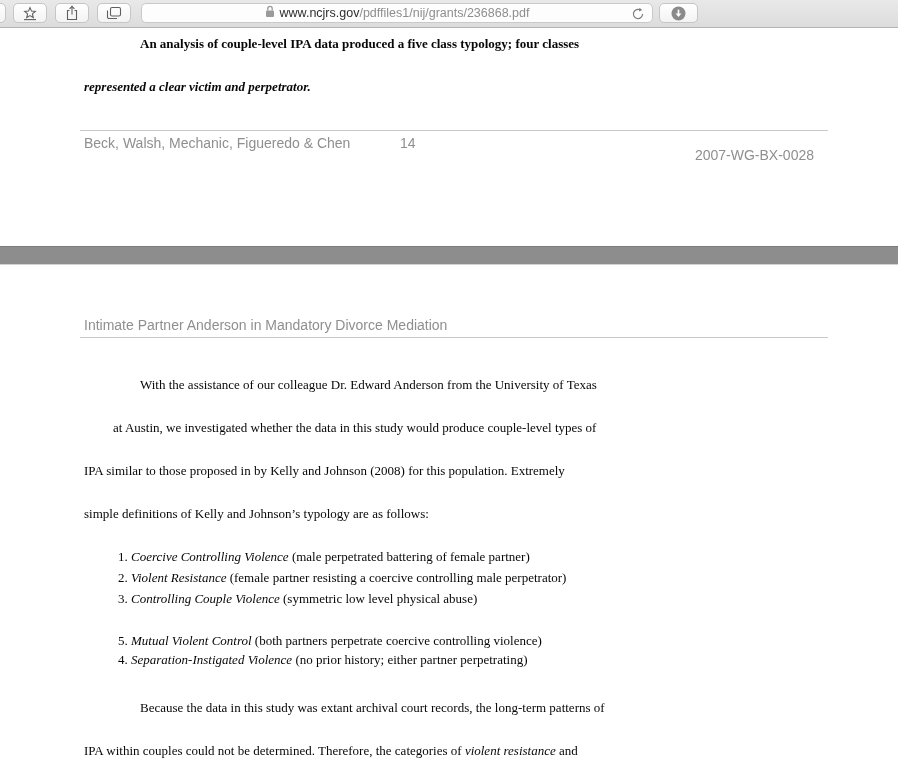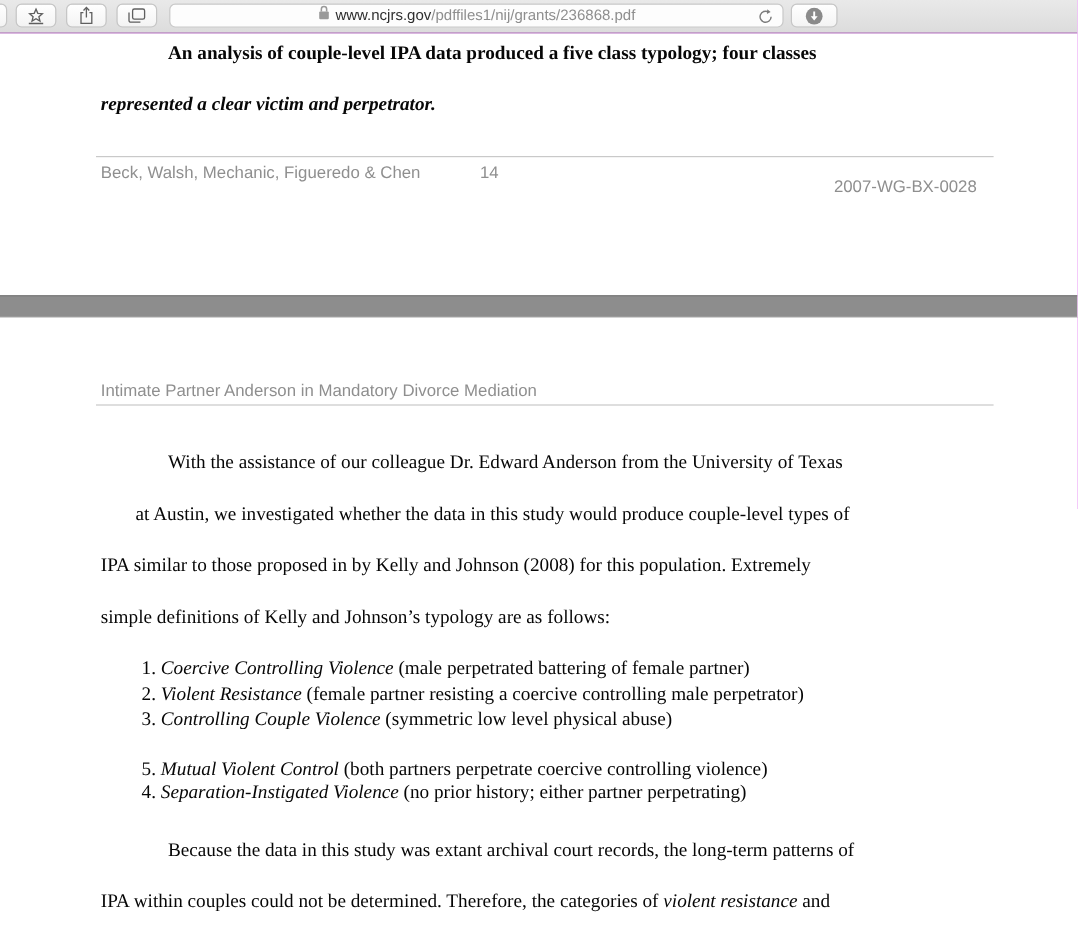--- a/index.html
+++ b/index.html
@@ -1,16 +1,16 @@
 <!DOCTYPE html>
 <html><head>
 <meta charset="utf-8">
 <style>
   html,body{margin:0;padding:0;background:#fff;}
-  #window{position:relative;width:898px;height:771px;overflow:hidden;background:#d946ef;font-family:"Liberation Sans",sans-serif;}
+  #window{position:relative;width:898px;height:771px;overflow:hidden;background:#f9a8d4;font-family:"Liberation Sans",sans-serif;}
 
   
   #toolbar{position:absolute;left:0;top:0;width:898px;height:27px;
     background:linear-gradient(#e9e9e9,#dcdcdc);border-bottom:1px solid #b4b4b4;}
   .tb-btn{position:absolute;top:3px;height:20px;box-sizing:border-box;
     background:linear-gradient(#ffffff,#f3f3f3);border:1px solid #c6c6c6;border-radius:5px;
     display:flex;align-items:center;justify-content:center;}
   .tb-btn svg{display:block;}
   #btn-partial{left:-20px;width:26px;}
   #btn-fav{left:13px;width:34px;}
@@ -21,21 +21,21 @@
     display:flex;align-items:center;justify-content:center;gap:5px;}
   #url-text{font-size:12.5px;letter-spacing:0;white-space:nowrap;}
   #url-text .domain{color:#2e2e2e;}
   #url-text .path{color:#8e8e8e;}
   #refresh{position:absolute;right:7px;top:3px;width:14px;height:14px;cursor:pointer;}
   #btn-download{left:659px;width:39px;}
 
   
   #pdf{position:absolute;left:0;top:28px;width:898px;height:743px;background:#ffffff;}
   .serif{position:absolute;font-family:"Liberation Serif","DejaVu Serif",serif;
-    font-size:16px;color:#070707;white-space:nowrap;}
+    font-size:13px;color:#070707;white-space:nowrap;}
   .muted{position:absolute;font-family:"Liberation Sans",sans-serif;font-size:14px;
     color:#8f8f8f;white-space:nowrap;}
   .rule{position:absolute;height:1px;background:#c9c9c9;}
   #separator{position:absolute;left:0;top:218px;width:898px;height:17px;background:#8d8d8d;
     border-top:1px solid #7b7b7b;border-bottom:1px solid #d2d2d2;}
   .it{font-style:italic;}
 </style>
 </head>
 <body>
 

